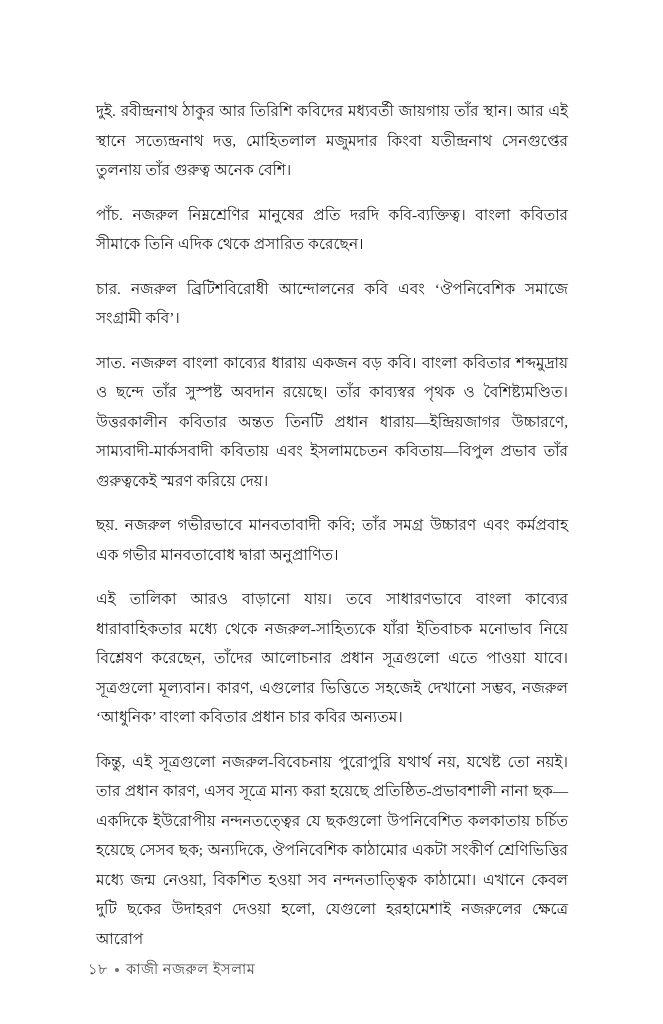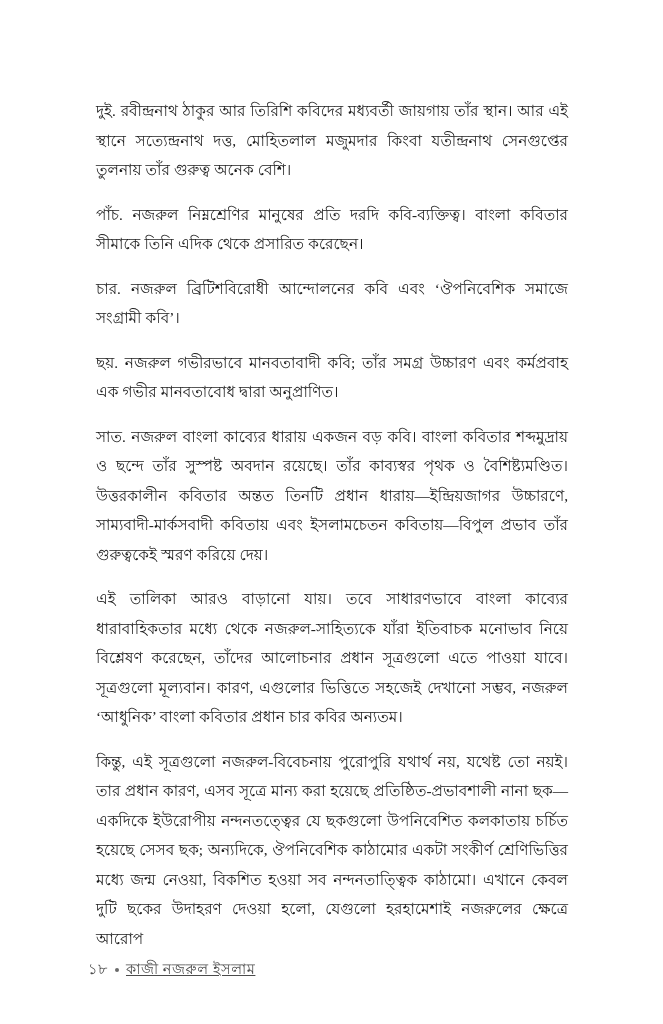--- a/index.html
+++ b/index.html
@@ -64,34 +64,33 @@
     display: inline-block;
     width: 4px;
     height: 4px;
     border-radius: 50%;
     background: #6a6a6a;
     flex: 0 0 auto;
   }
 
   .footer .book-title {
     color: #4a4a4a;
-    text-decoration: underline;
   }
 </style>
 </head>
 <body>
 
 <div class="page">
 
   <div class="text-block">
     <p class="para">দুই. রবীন্দ্রনাথ ঠাকুর আর তিরিশি কবিদের মধ্যবর্তী জায়গায় তাঁর স্থান। আর এই স্থানে সত্যেন্দ্রনাথ দত্ত, মোহিতলাল মজুমদার কিংবা যতীন্দ্রনাথ সেনগুপ্তের তুলনায় তাঁর গুরুত্ব অনেক বেশি।</p>
     <p class="para">পাঁচ. নজরুল নিম্নশ্রেণির মানুষের প্রতি দরদি কবি-ব্যক্তিত্ব। বাংলা কবিতার সীমাকে তিনি এদিক থেকে প্রসারিত করেছেন।</p>
     <p class="para">চার. নজরুল ব্রিটিশবিরোধী আন্দোলনের কবি এবং ‘ঔপনিবেশিক সমাজে সংগ্রামী কবি’।</p>
+    <p class="para">সাত. নজরুল বাংলা কাব্যের ধারায় একজন বড় কবি। বাংলা কবিতার শব্দমুদ্রায় ও ছন্দে তাঁর সুস্পষ্ট অবদান রয়েছে। তাঁর কাব্যস্বর পৃথক ও বৈশিষ্ট্যমণ্ডিত। উত্তরকালীন কবিতার অন্তত তিনটি প্রধান ধারায়—ইন্দ্রিয়জাগর উচ্চারণে, সাম্যবাদী-মার্কসবাদী কবিতায় এবং ইসলামচেতন কবিতায়—বিপুল প্রভাব তাঁর গুরুত্বকেই স্মরণ করিয়ে দেয়।</p>
     <p class="para">ছয়. নজরুল গভীরভাবে মানবতাবাদী কবি; তাঁর সমগ্র উচ্চারণ এবং কর্মপ্রবাহ এক গভীর মানবতাবোধ দ্বারা অনুপ্রাণিত।</p>
-    <p class="para">সাত. নজরুল বাংলা কাব্যের ধারায় একজন বড় কবি। বাংলা কবিতার শব্দমুদ্রায় ও ছন্দে তাঁর সুস্পষ্ট অবদান রয়েছে। তাঁর কাব্যস্বর পৃথক ও বৈশিষ্ট্যমণ্ডিত। উত্তরকালীন কবিতার অন্তত তিনটি প্রধান ধারায়—ইন্দ্রিয়জাগর উচ্চারণে, সাম্যবাদী-মার্কসবাদী কবিতায় এবং ইসলামচেতন কবিতায়—বিপুল প্রভাব তাঁর গুরুত্বকেই স্মরণ করিয়ে দেয়।</p>
     <p class="para">এই তালিকা আরও বাড়ানো যায়। তবে সাধারণভাবে বাংলা কাব্যের ধারাবাহিকতার মধ্যে থেকে নজরুল-সাহিত্যকে যাঁরা ইতিবাচক মনোভাব নিয়ে বিশ্লেষণ করেছেন, তাঁদের আলোচনার প্রধান সূত্রগুলো এতে পাওয়া যাবে। সূত্রগুলো মূল্যবান। কারণ, এগুলোর ভিত্তিতে সহজেই দেখানো সম্ভব, নজরুল ‘আধুনিক’ বাংলা কবিতার প্রধান চার কবির অন্যতম।</p>
     <p class="para">কিন্তু, এই সূত্রগুলো নজরুল-বিবেচনায় পুরোপুরি যথার্থ নয়, যথেষ্ট তো নয়ই। তার প্রধান কারণ, এসব সূত্রে মান্য করা হয়েছে প্রতিষ্ঠিত-প্রভাবশালী নানা ছক—একদিকে ইউরোপীয় নন্দনতত্ত্বের যে ছকগুলো উপনিবেশিত কলকাতায় চর্চিত হয়েছে সেসব ছক; অন্যদিকে, ঔপনিবেশিক কাঠামোর একটা সংকীর্ণ শ্রেণিভিত্তির মধ্যে জন্ম নেওয়া, বিকশিত হওয়া সব নন্দনতাত্ত্বিক কাঠামো। এখানে কেবল দুটি ছকের উদাহরণ দেওয়া হলো, যেগুলো হরহামেশাই নজরুলের ক্ষেত্রে আরোপ</p>
   </div>
 
   <div class="footer">
     <span class="page-number">১৮</span>
     <span class="sep"></span>
     <span class="book-title">কাজী নজরুল ইসলাম</span>
   </div>
 

